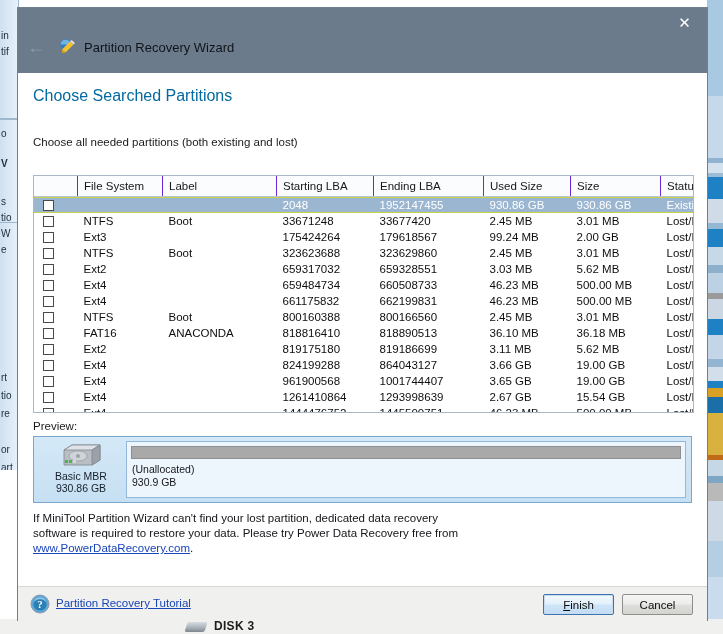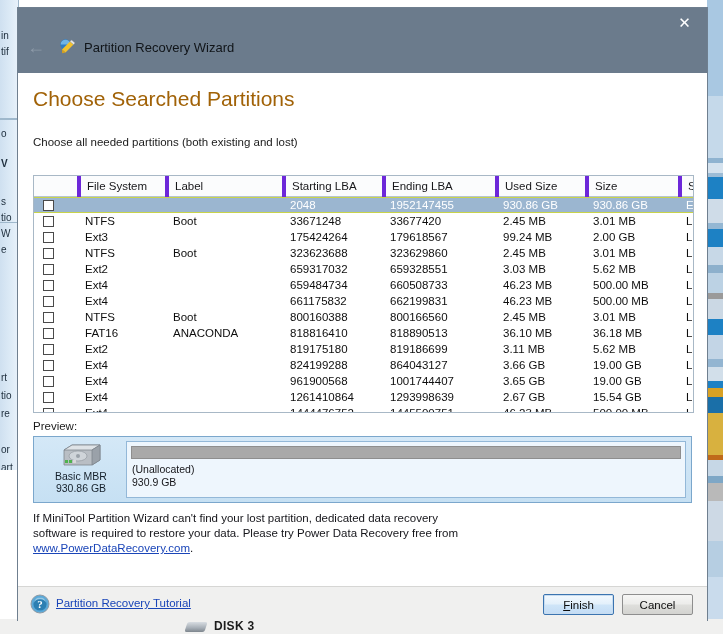--- a/index.html
+++ b/index.html
@@ -136,22 +136,22 @@
     position: absolute;
     left: 0; top: 65px;
     width: 689px;
     height: 513px;
     background: #ffffff;
   }
 
   .page-title {
     position: absolute;
     left: 15px; top: 14px;
-    font-size: 21px;
-    color: #a16207;
+    font-size: 16px;
+    color: #0369a1;
     white-space: nowrap;
   }
   .subtitle {
     position: absolute;
     left: 15px; top: 63px;
     font-size: 11.5px;
     color: #1b1b1b;
     white-space: nowrap;
   }
   .instr {
@@ -176,21 +176,21 @@
   table.parts {
     border-collapse: collapse;
     width: 659px;
     table-layout: fixed;
     font-size: 11.5px;
     color: #0e0e0e;
   }
   table.parts th {
     height: 20px;
     background: #fbfcfd;
-    border-right: 4px solid #6d28d9;
+    border-right: 1px solid #6d28d9;
     border-bottom: 1px solid #b6c4d0;
     text-align: left;
     font-weight: normal;
     padding: 0 0 0 6px;
     color: #17171a;
     white-space: nowrap;
   }
   table.parts th:last-child { border-right: none; }
   table.parts td {
     height: 16px;

